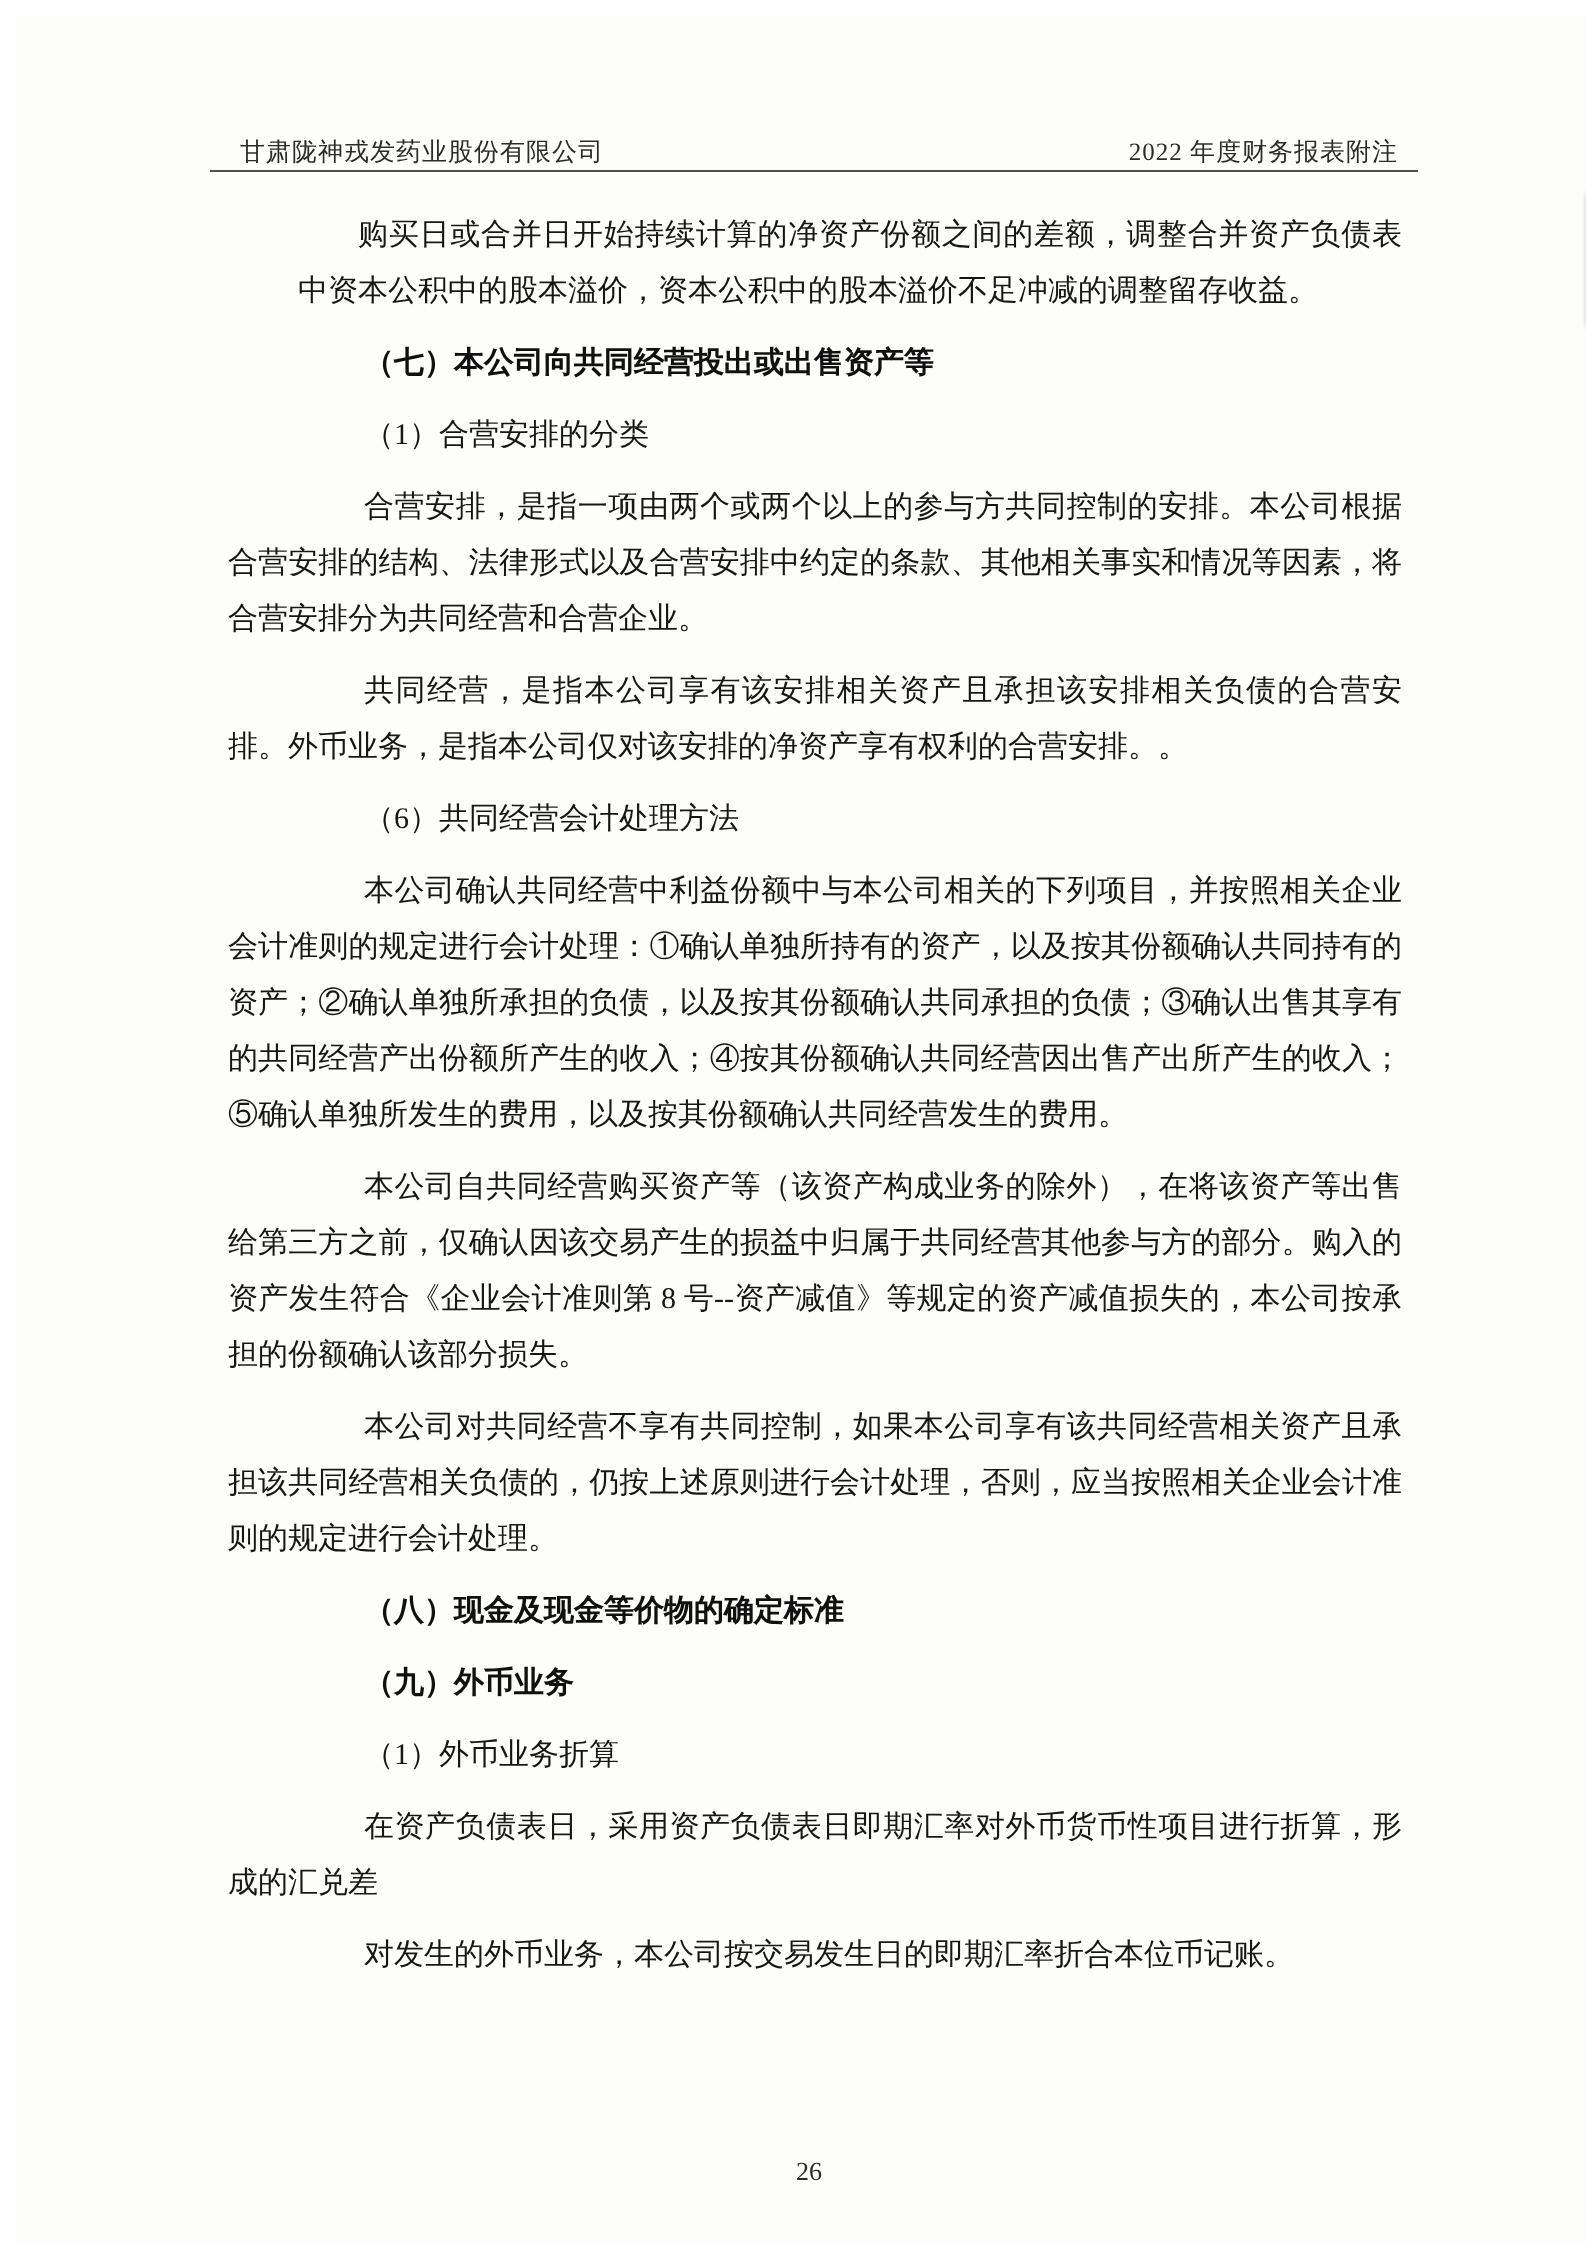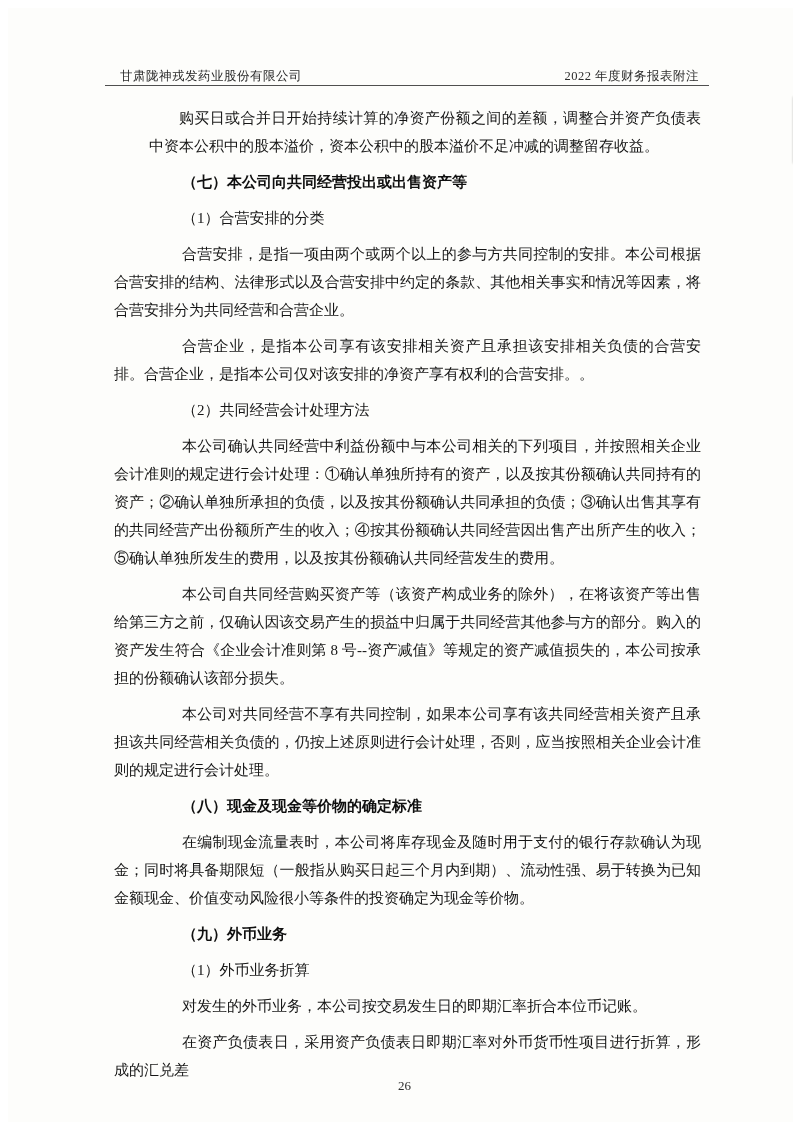--- a/index.html
+++ b/index.html
@@ -80,31 +80,30 @@
     <span>2022 年度财务报表附注</span>
   </header>
 
   <div class="header-rule"></div>
 
   <main class="doc-body">
     <p class="para continuation">购买日或合并日开始持续计算的净资产份额之间的差额，调整合并资产负债表中资本公积中的股本溢价，资本公积中的股本溢价不足冲减的调整留存收益。</p>
     <p class="para heading">（七）本公司向共同经营投出或出售资产等</p>
     <p class="para subheading">（1）合营安排的分类</p>
     <p class="para">合营安排，是指一项由两个或两个以上的参与方共同控制的安排。本公司根据合营安排的结构、法律形式以及合营安排中约定的条款、其他相关事实和情况等因素，将合营安排分为共同经营和合营企业。</p>
-    <p class="para">合营企业，是指本公司享有该安排相关资产且承担该安排相关负债的合营安排。合营企业，是指本公司仅对该安排的净资产享有权利的合营安排。。</p>
-    <p class="para subheading">（2）共同经营会计处理方法</p>
+    <p class="para">共同经营，是指本公司享有该安排相关资产且承担该安排相关负债的合营安排。外币业务，是指本公司仅对该安排的净资产享有权利的合营安排。。</p>
+    <p class="para subheading">（6）共同经营会计处理方法</p>
     <p class="para">本公司确认共同经营中利益份额中与本公司相关的下列项目，并按照相关企业会计准则的规定进行会计处理：①确认单独所持有的资产，以及按其份额确认共同持有的资产；②确认单独所承担的负债，以及按其份额确认共同承担的负债；③确认出售其享有的共同经营产出份额所产生的收入；④按其份额确认共同经营因出售产出所产生的收入；⑤确认单独所发生的费用，以及按其份额确认共同经营发生的费用。</p>
     <p class="para">本公司自共同经营购买资产等（该资产构成业务的除外），在将该资产等出售给第三方之前，仅确认因该交易产生的损益中归属于共同经营其他参与方的部分。购入的资产发生符合《企业会计准则第 8 号--资产减值》等规定的资产减值损失的，本公司按承担的份额确认该部分损失。</p>
     <p class="para">本公司对共同经营不享有共同控制，如果本公司享有该共同经营相关资产且承担该共同经营相关负债的，仍按上述原则进行会计处理，否则，应当按照相关企业会计准则的规定进行会计处理。</p>
     <p class="para heading">（八）现金及现金等价物的确定标准</p>
-    <p class="para">在编制现金流量表时，本公司将库存现金及随时用于支付的银行存款确认为现金；同时将具备期限短（一般指从购买日起三个月内到期）、流动性强、易于转换为已知金额现金、价值变动风险很小等条件的投资确定为现金等价物。</p>
     <p class="para heading">（九）外币业务</p>
     <p class="para subheading">（1）外币业务折算</p>
+    <p class="para">在资产负债表日，采用资产负债表日即期汇率对外币货币性项目进行折算，形成的汇兑差</p>
     <p class="para">对发生的外币业务，本公司按交易发生日的即期汇率折合本位币记账。</p>
-    <p class="para">在资产负债表日，采用资产负债表日即期汇率对外币货币性项目进行折算，形成的汇兑差</p>
   </main>
 
   <footer class="page-footer">
     <span>26</span>
   </footer>
 
   <div class="scan-artifact"></div>
 
 </div>
 

